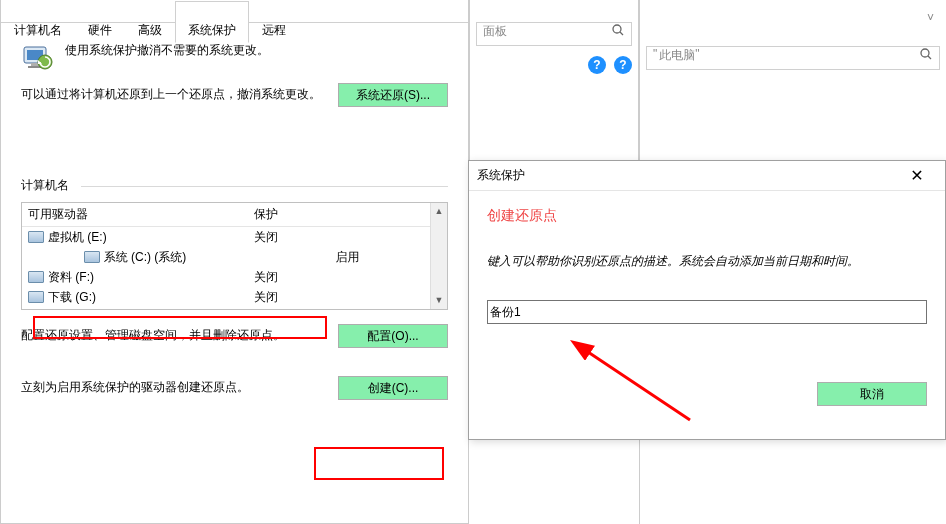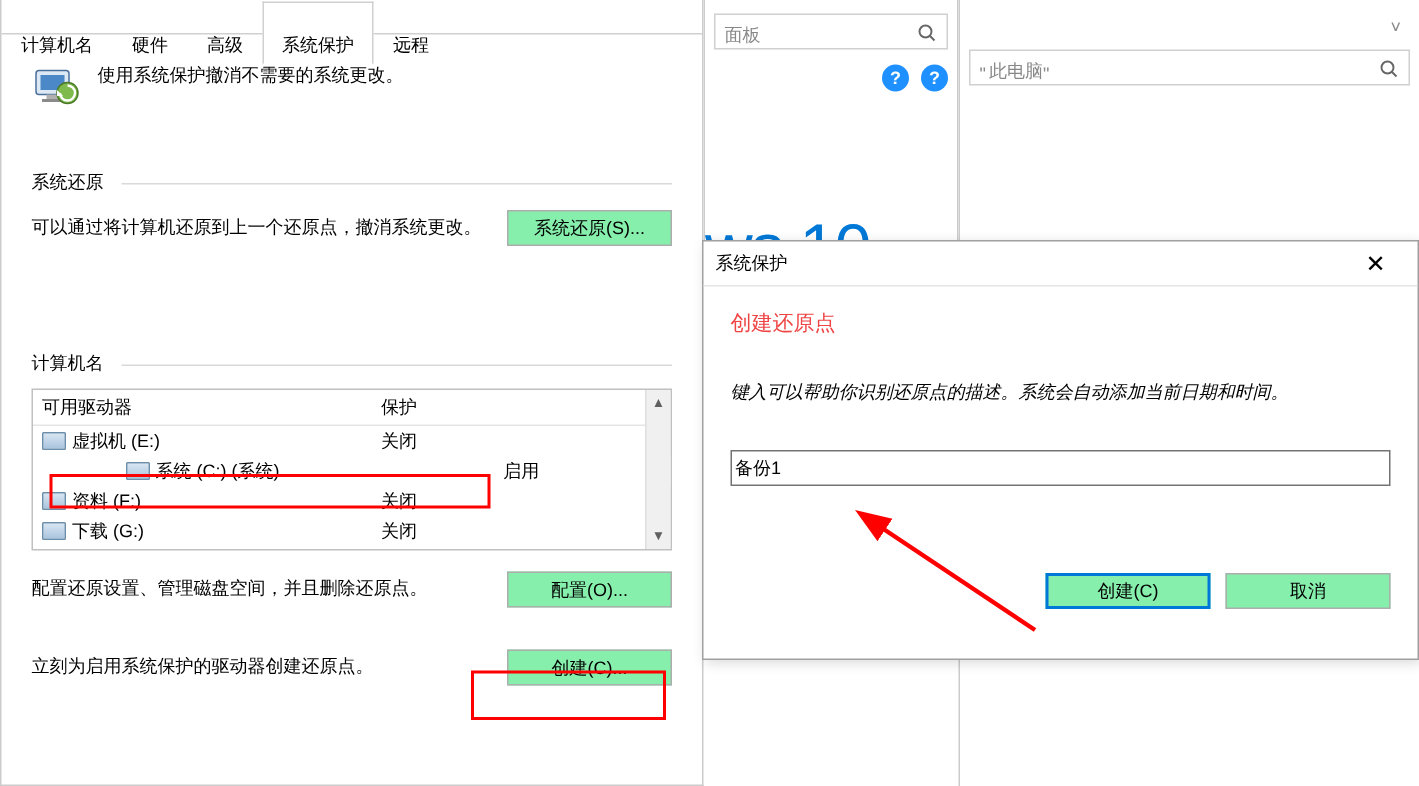--- a/index.html
+++ b/index.html
@@ -138,26 +138,26 @@
   width: 307px; height: 524px;
   border-left: 1px solid #ccc;
   border-top: none;
   background: #fff;
   padding: 6px 6px;
 }
 .search-box {
   border: 1px solid #d0d0d0;
   height: 24px;
   display: flex;
-  align-items: flex-end;
+  align-items: flex-start;
   padding: 0 6px;
   color: #888;
   font-size: 12px;
   background: #fff;
-  margin-top: 3px;
+  margin-top: 16px;
 }
 .search-box .mag { margin-left: auto; color: #555; }
 .help-icons {
   display: flex; gap: 8px; justify-content: flex-end;
   margin-top: 10px;
 }
 .help-circle {
   width: 18px; height: 18px; border-radius: 50%;
   background: #1e90ff; color: #fff; font-size: 12px;
   display: flex; align-items: center; justify-content: center;
@@ -284,21 +284,20 @@
           <rect x="10" y="22" width="8" height="3" fill="#b0b0b0"></rect>
           <rect x="7" y="25" width="14" height="2" fill="#8a8a8a"></rect>
           <circle cx="24" cy="21" r="7" fill="#7fba4c" stroke="#4d7a28" stroke-width="1"></circle>
           <path d="M24 16 A5 5 0 1 1 19 21" stroke="#fff" stroke-width="1.6" fill="none"></path>
           <path d="M19 21 l-2 -2 l0 4 l4 0 z" fill="#fff"></path>
         </svg>
       </div>
       <div class="header-text">使用系统保护撤消不需要的系统更改。</div>
     </div>
 
-    <div class="section-title">系统还原</div>
     <div class="section-body">
       <div class="desc">可以通过将计算机还原到上一个还原点，撤消系统更改。</div>
       <button class="win-btn">系统还原(S)...</button>
     </div>
 
     <div class="section-title" style="margin-top:70px;">计算机名</div>
 
     <div class="drive-list">
       <div class="drive-header">
         <div class="col col-name">可用驱动器</div>
@@ -347,21 +346,20 @@
 <div class="modal">
   <div class="modal-title">
     <span>系统保护</span>
     <span class="close">✕</span>
   </div>
   <div class="modal-body">
     <div class="modal-heading">创建还原点</div>
     <div class="modal-desc">键入可以帮助你识别还原点的描述。系统会自动添加当前日期和时间。</div>
     <input class="modal-input" value="备份1" style="">
     <div class="modal-buttons">
-      <button class="win-btn primary">创建(C)</button>
       <button class="win-btn">取消</button>
     </div>
   </div>
 </div>
 
 <svg class="red-arrow" viewBox="0 0 130 90">
   <defs>
     <marker id="ah" markerWidth="10" markerHeight="10" refX="2" refY="3" orient="auto">
       <path d="M0,0 L0,6 L8,3 z" fill="#ff0000"></path>
     </marker>

